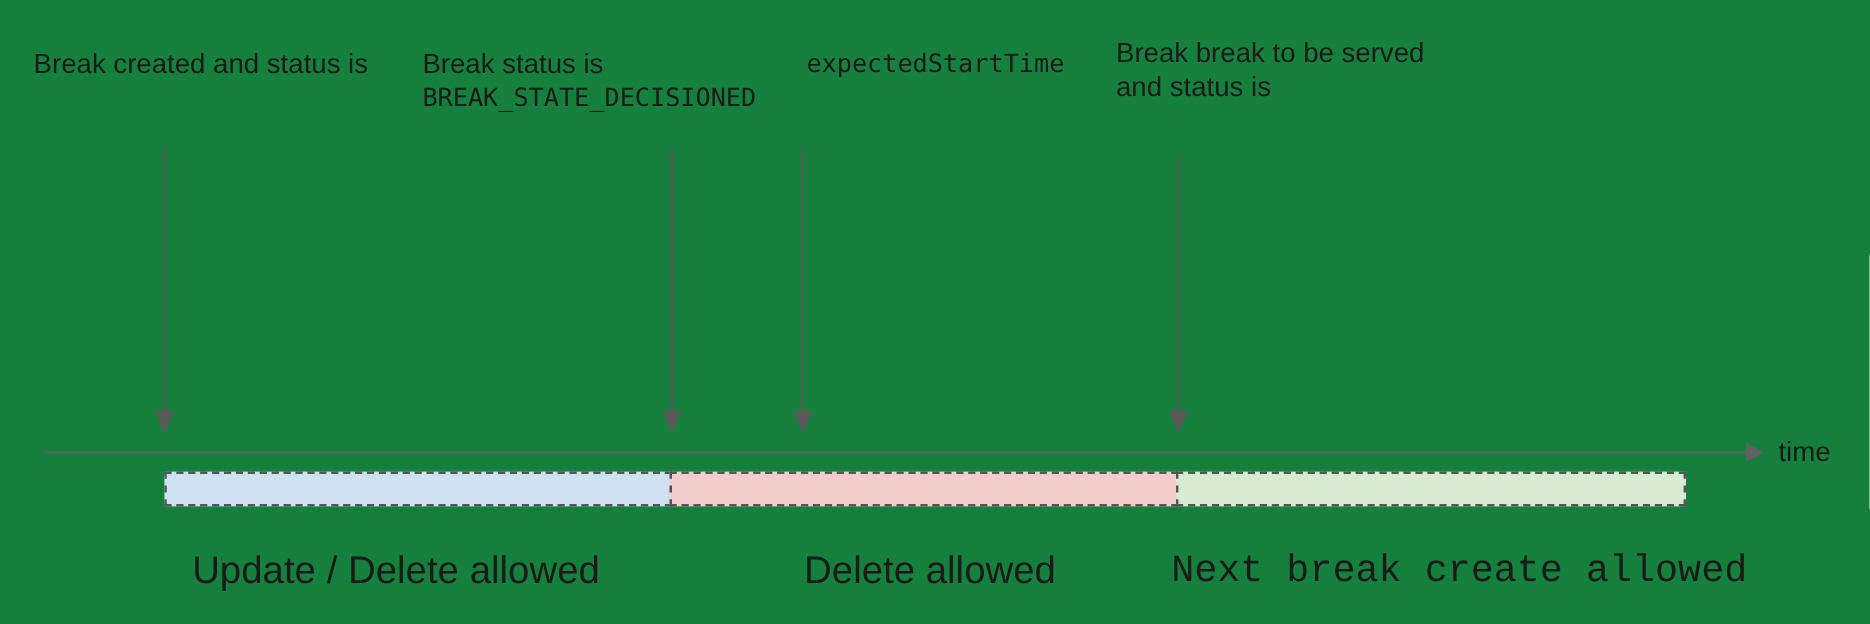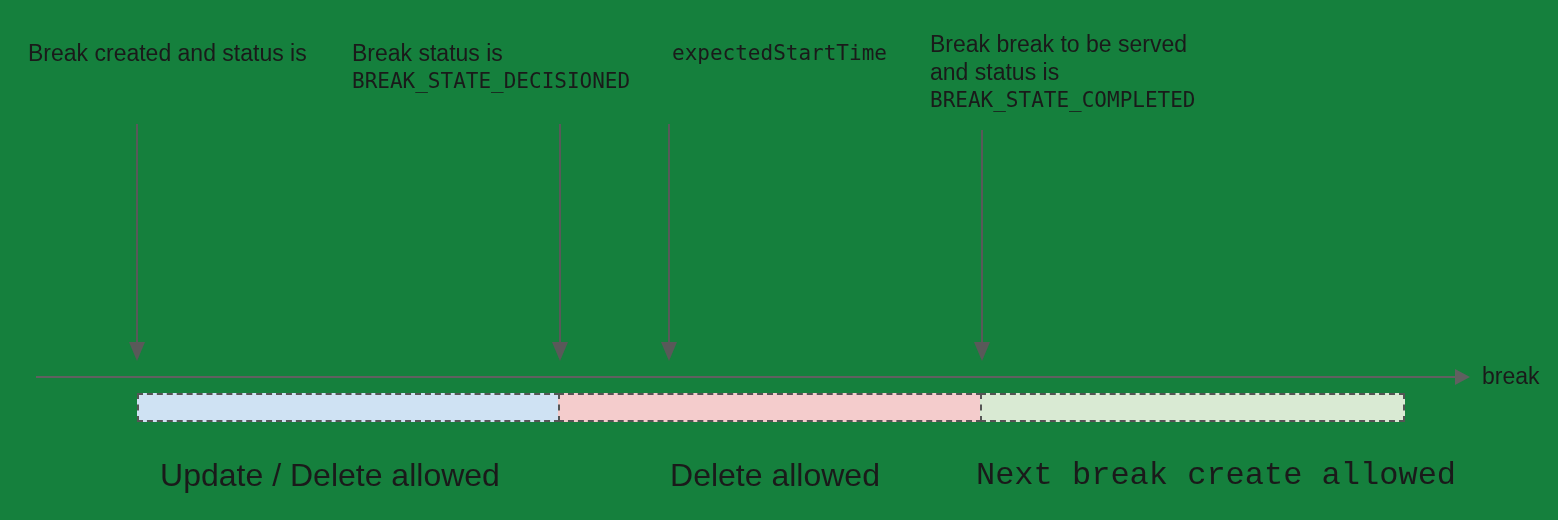--- a/index.html
+++ b/index.html
@@ -97,35 +97,34 @@
   <div class="ann" id="ann-2">
     <div class="sans">Break status is</div>
     <div class="mono">BREAK_STATE_DECISIONED</div>
   </div>
   <div class="ann" id="ann-3">
     <div class="mono">expectedStartTime</div>
   </div>
   <div class="ann" id="ann-4">
     <div class="sans">Break break to be served</div>
     <div class="sans">and status is</div>
-    <div class="mono">BREAK_STATE_COMPLETED</div>
   </div>
 
   <div class="aline" id="aline-1"></div>
   <div class="ahead" id="ahead-1"></div>
   <div class="aline" id="aline-2"></div>
   <div class="ahead" id="ahead-2"></div>
   <div class="aline" id="aline-3"></div>
   <div class="ahead" id="ahead-3"></div>
   <div class="aline" id="aline-4"></div>
   <div class="ahead" id="ahead-4"></div>
 
   <div class="axis-line"></div>
   <div class="axis-head"></div>
-  <div class="axis-label">break</div>
+  <div class="axis-label">time</div>
 
   <div class="segment seg-blue" style="background-color: rgb(207, 226, 243);"></div>
   <div class="segment seg-red" style="background-color: rgb(244, 204, 204);"></div>
   <div class="segment seg-green" style="background-color: rgb(217, 234, 211);"></div>
 
   <div class="seg-label" id="seg-label-1">Update / Delete allowed</div>
   <div class="seg-label" id="seg-label-2">Delete allowed</div>
   <div class="seg-label" id="seg-label-3">Next break create allowed</div>
 
 </div>

